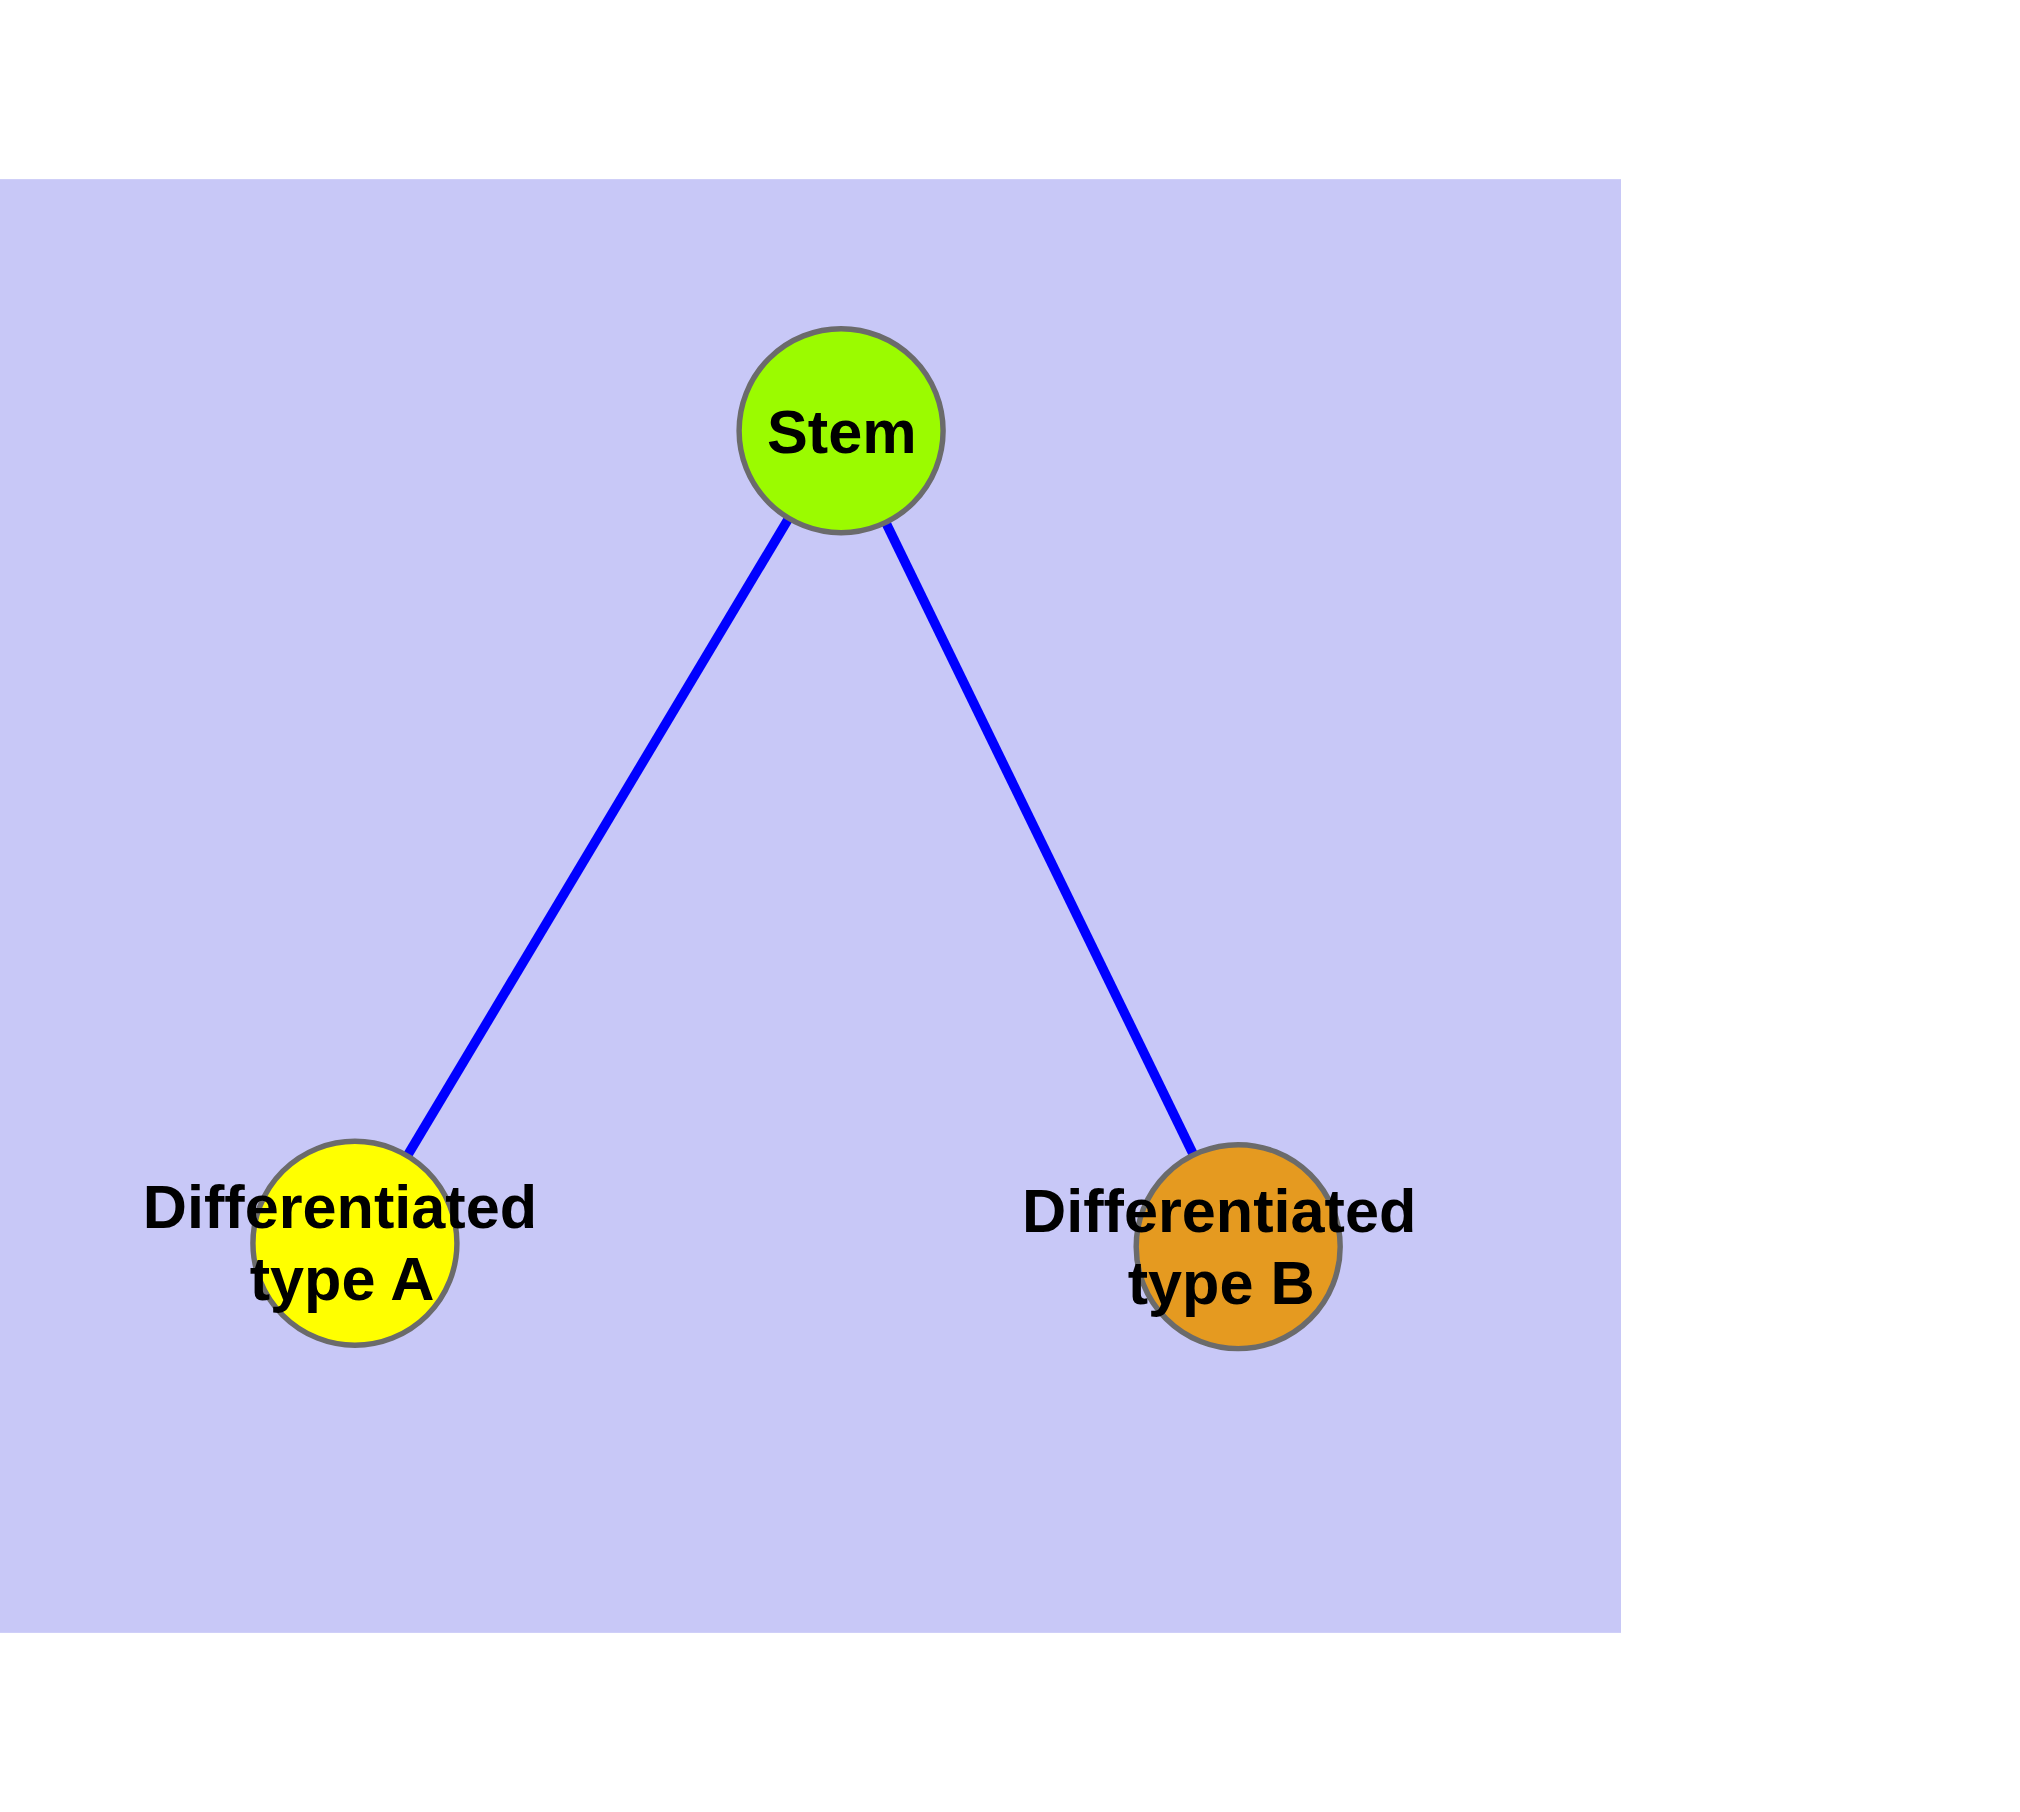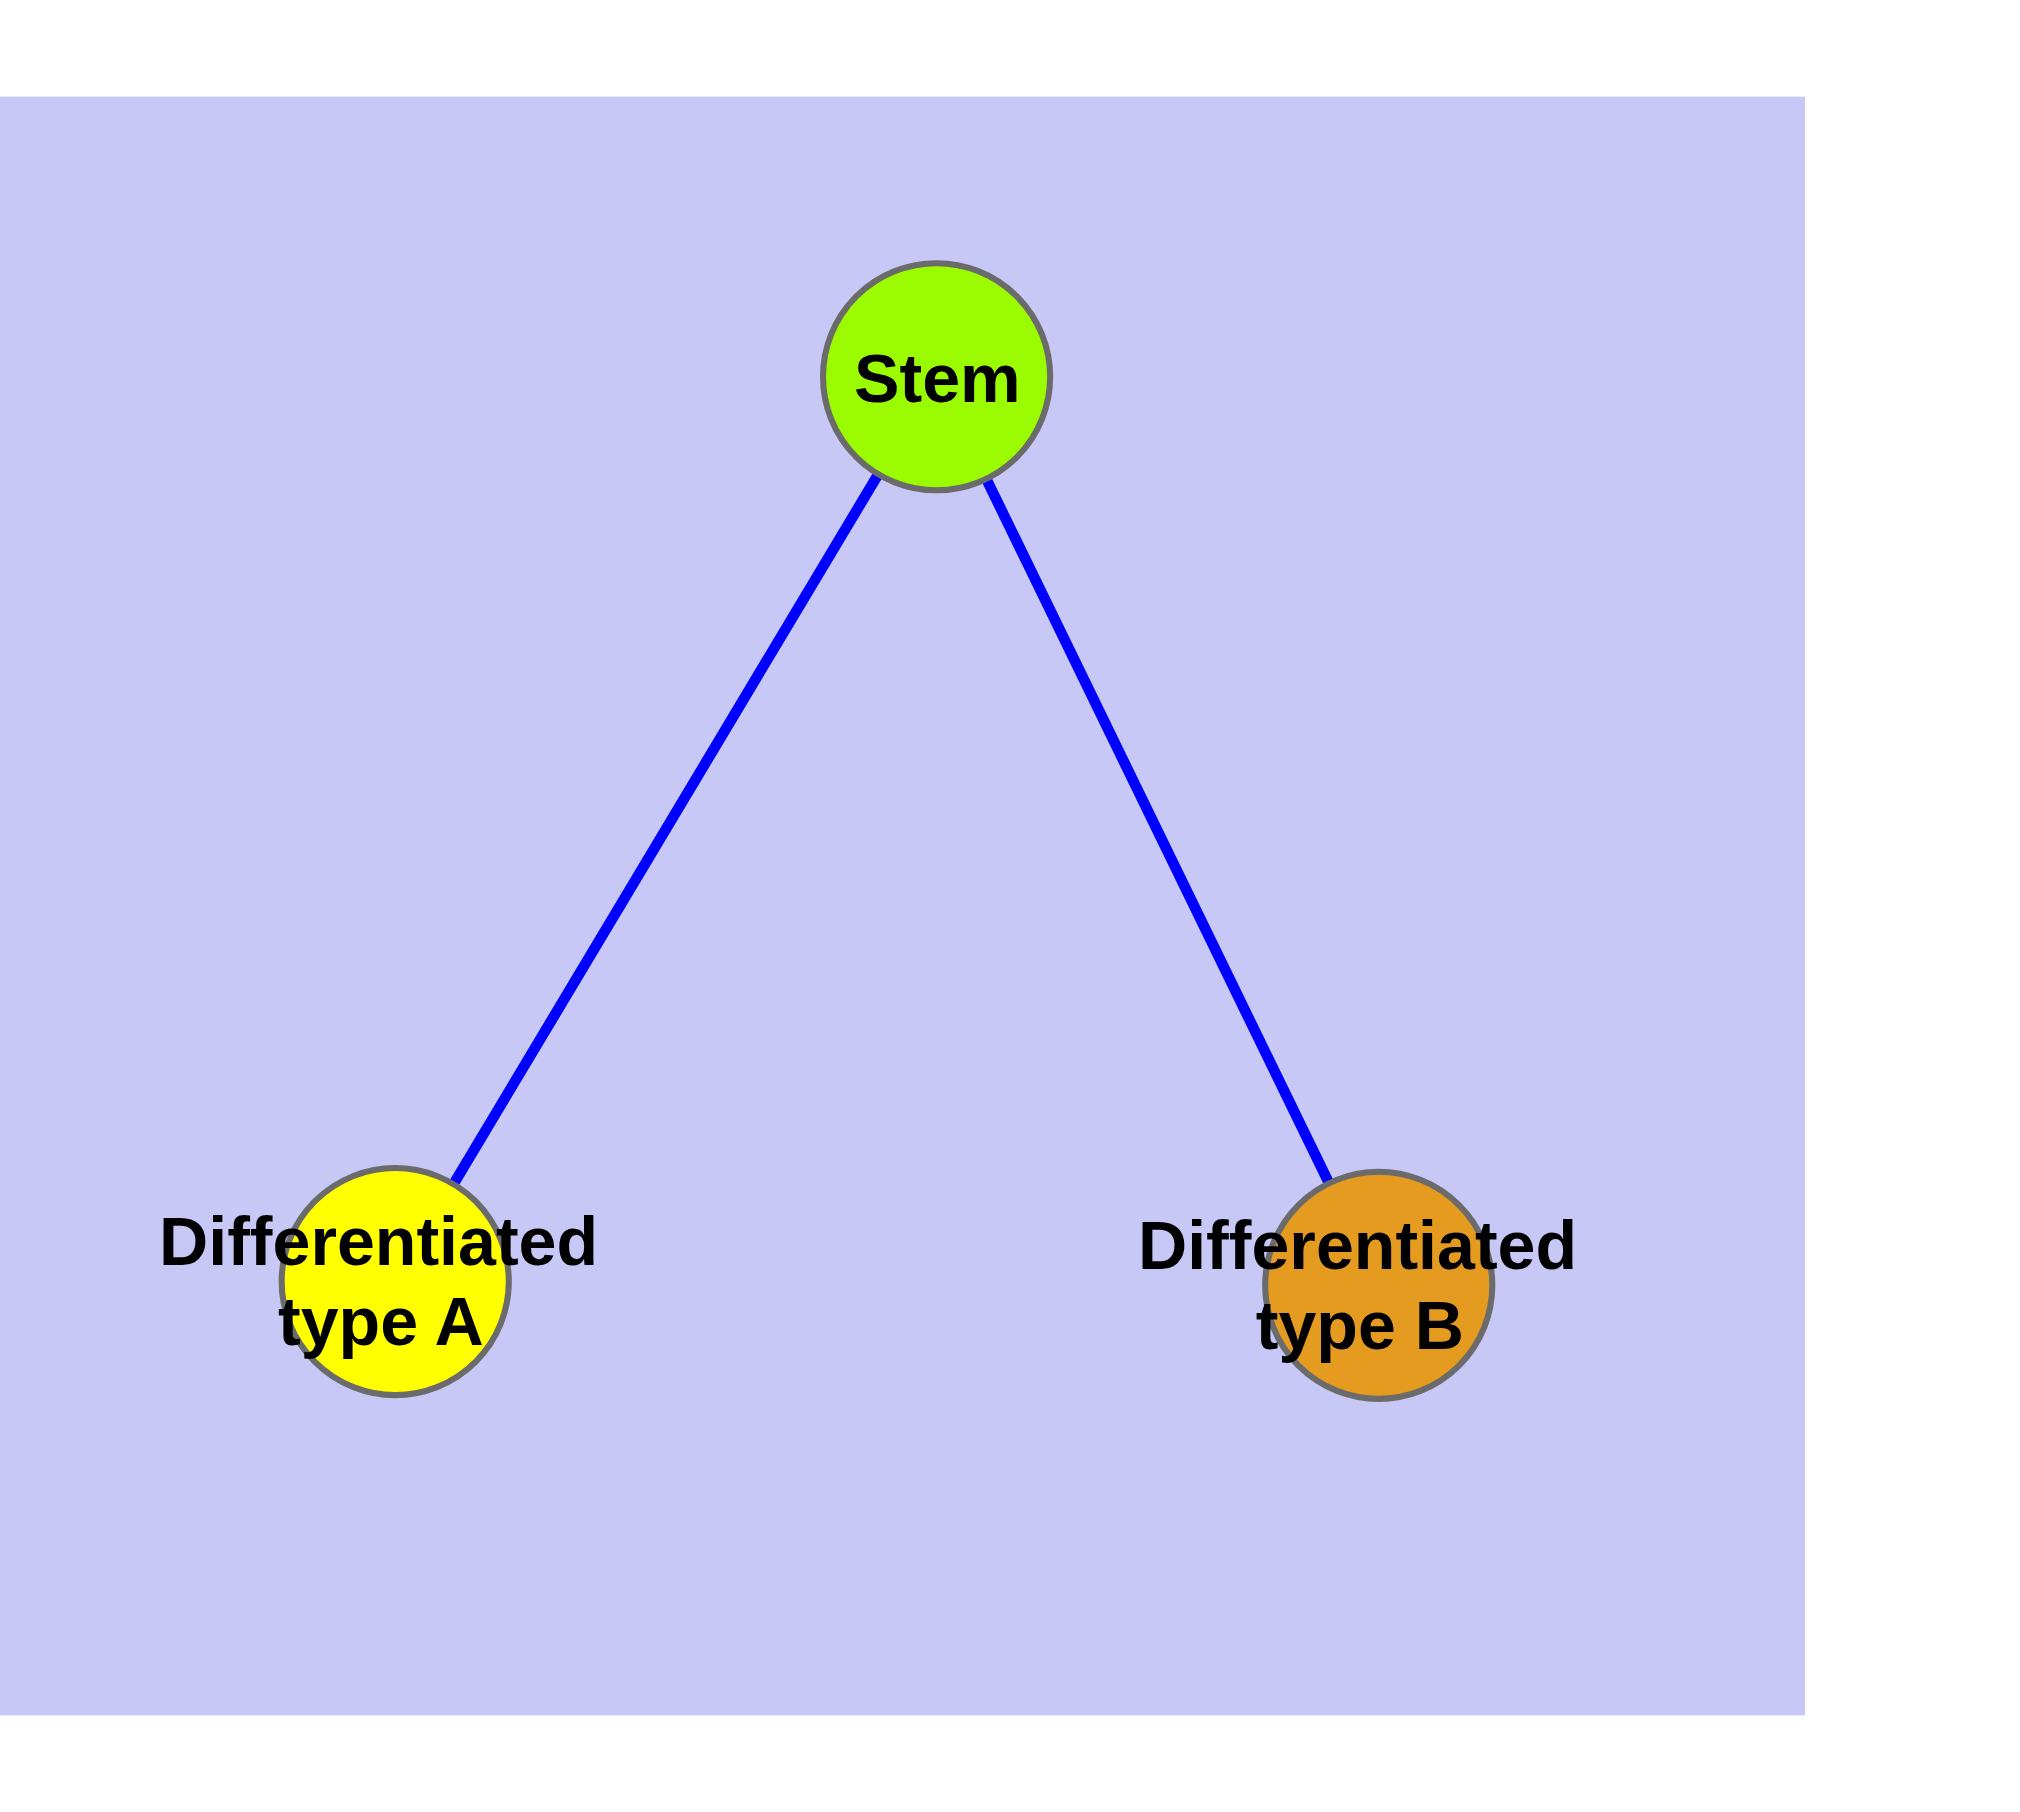--- a/index.html
+++ b/index.html
@@ -1,21 +1,21 @@
 <!DOCTYPE html>
 <html style="font-size:13.6px"><head>
 <meta charset="utf-8">
 <style>
   html, body {
     margin: 0;
     padding: 0;
     background: #ffffff;
   }
   .canvas-wrap {
-    width: 1805px;
+    width: 1621px;
     height: 1812px;
     border-radius: 32px;
   }
   svg {
     display: block;
     width: 100%;
     height: 100%;
   }
   .node-label {
     font-family: "Liberation Sans", "DejaVu Sans", sans-serif;

